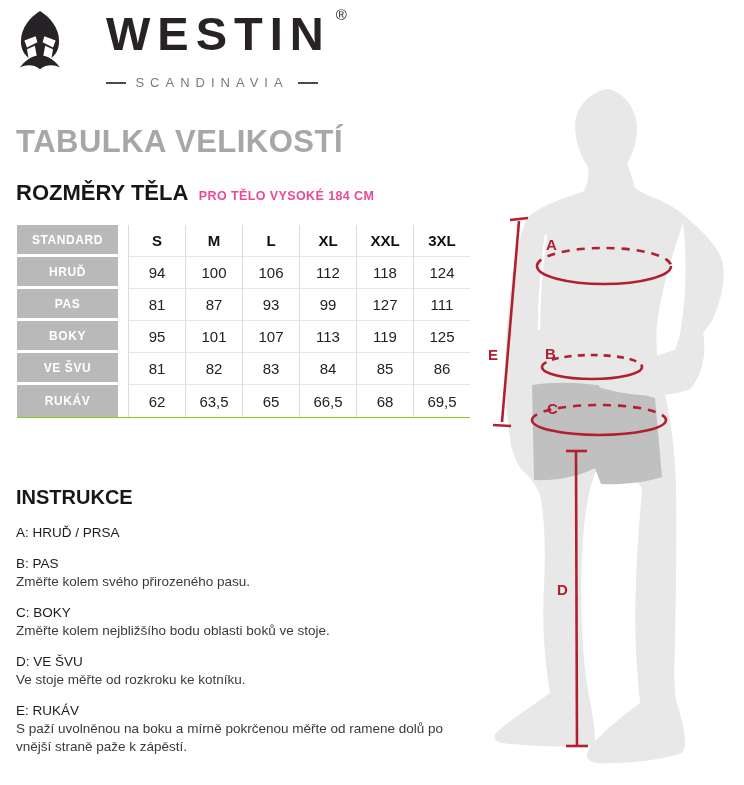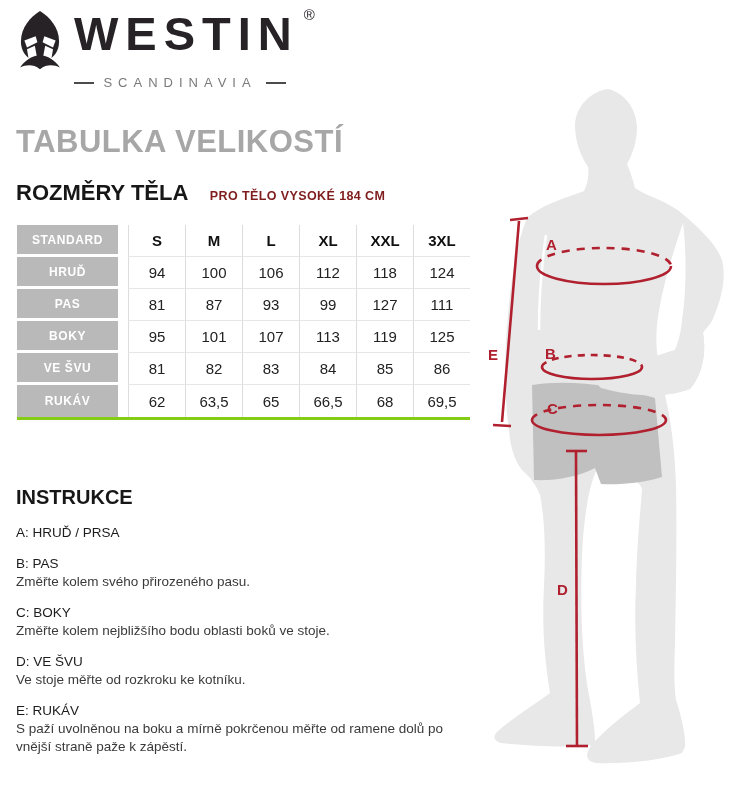--- a/index.html
+++ b/index.html
@@ -3,47 +3,47 @@
 <meta charset="utf-8">
 <style>
   * { margin:0; padding:0; box-sizing:border-box; }
   html,body { background:#fff; }
   body {
     width:744px; height:785px; position:relative; overflow:hidden;
     font-family:"Liberation Sans", sans-serif; color:#1c1c1c;
   }
 
   
-  .logo { position:absolute; left:14px; top:6px; display:flex; align-items:flex-start; }
+  .logo { position:absolute; left:14px; top:6px; display:flex; align-items:flex-start;gap:32px; }
   .logo-icon { width:52px; height:76px; }
   .logo-text { margin-left:8px; position:relative; padding-top:4px; }
   .brand {
     font-size:47px; font-weight:bold; letter-spacing:7px; color:#262226; line-height:1;
   }
   .reg { position:absolute; top:0px; right:-16px; font-size:15px; color:#262226; font-weight:normal; }
   .sub-row { display:flex; align-items:center; margin-top:18px; width:212px; }
   .sub-line { flex:1; height:2px; background:#4c4c4c; }
   .sub-text {
     font-size:13px; letter-spacing:6px; color:#7a7a7a; font-weight:500; padding:0 9px; white-space:nowrap;
   }
 
   
   .page-title {
     position:absolute; left:16px; top:124px;
     font-size:31px; font-weight:bold; color:#a7a7a7; letter-spacing:0.5px;
   }
   .section-head { position:absolute; left:16px; top:180px; white-space:nowrap; }
   .section-title { font-size:22px; font-weight:bold; color:#171717; }
-  .section-sub { font-size:12.5px; font-weight:bold; color:#7f1d1d; letter-spacing:0.4px; margin-left:17px; }
+  .section-sub { font-size:12.5px; font-weight:bold; color:#ec4899; letter-spacing:0.4px; margin-left:6px; }
 
   
   .size-table {
     position:absolute; left:17px; top:225px; width:453px;
     display:grid; grid-template-columns:111px repeat(6,57px); grid-auto-rows:32px;
-    border-bottom:3px solid #84cc16;
+    border-bottom:1px solid #84cc16;
   }
   .lbl-cell {
     background:#b9b9b9; border-right:10px solid #fff; border-bottom:3px solid #fff;
     display:flex; align-items:center; justify-content:center;
     color:#fff; font-weight:bold; font-size:12px; letter-spacing:0.6px;
   }
   .lbl-cell.last { border-bottom:none; }
   .d-cell {
     background:#fff; border-left:1px solid #dcdcdc; border-bottom:1px solid #e6e6e6;
     display:flex; align-items:center; justify-content:center;

